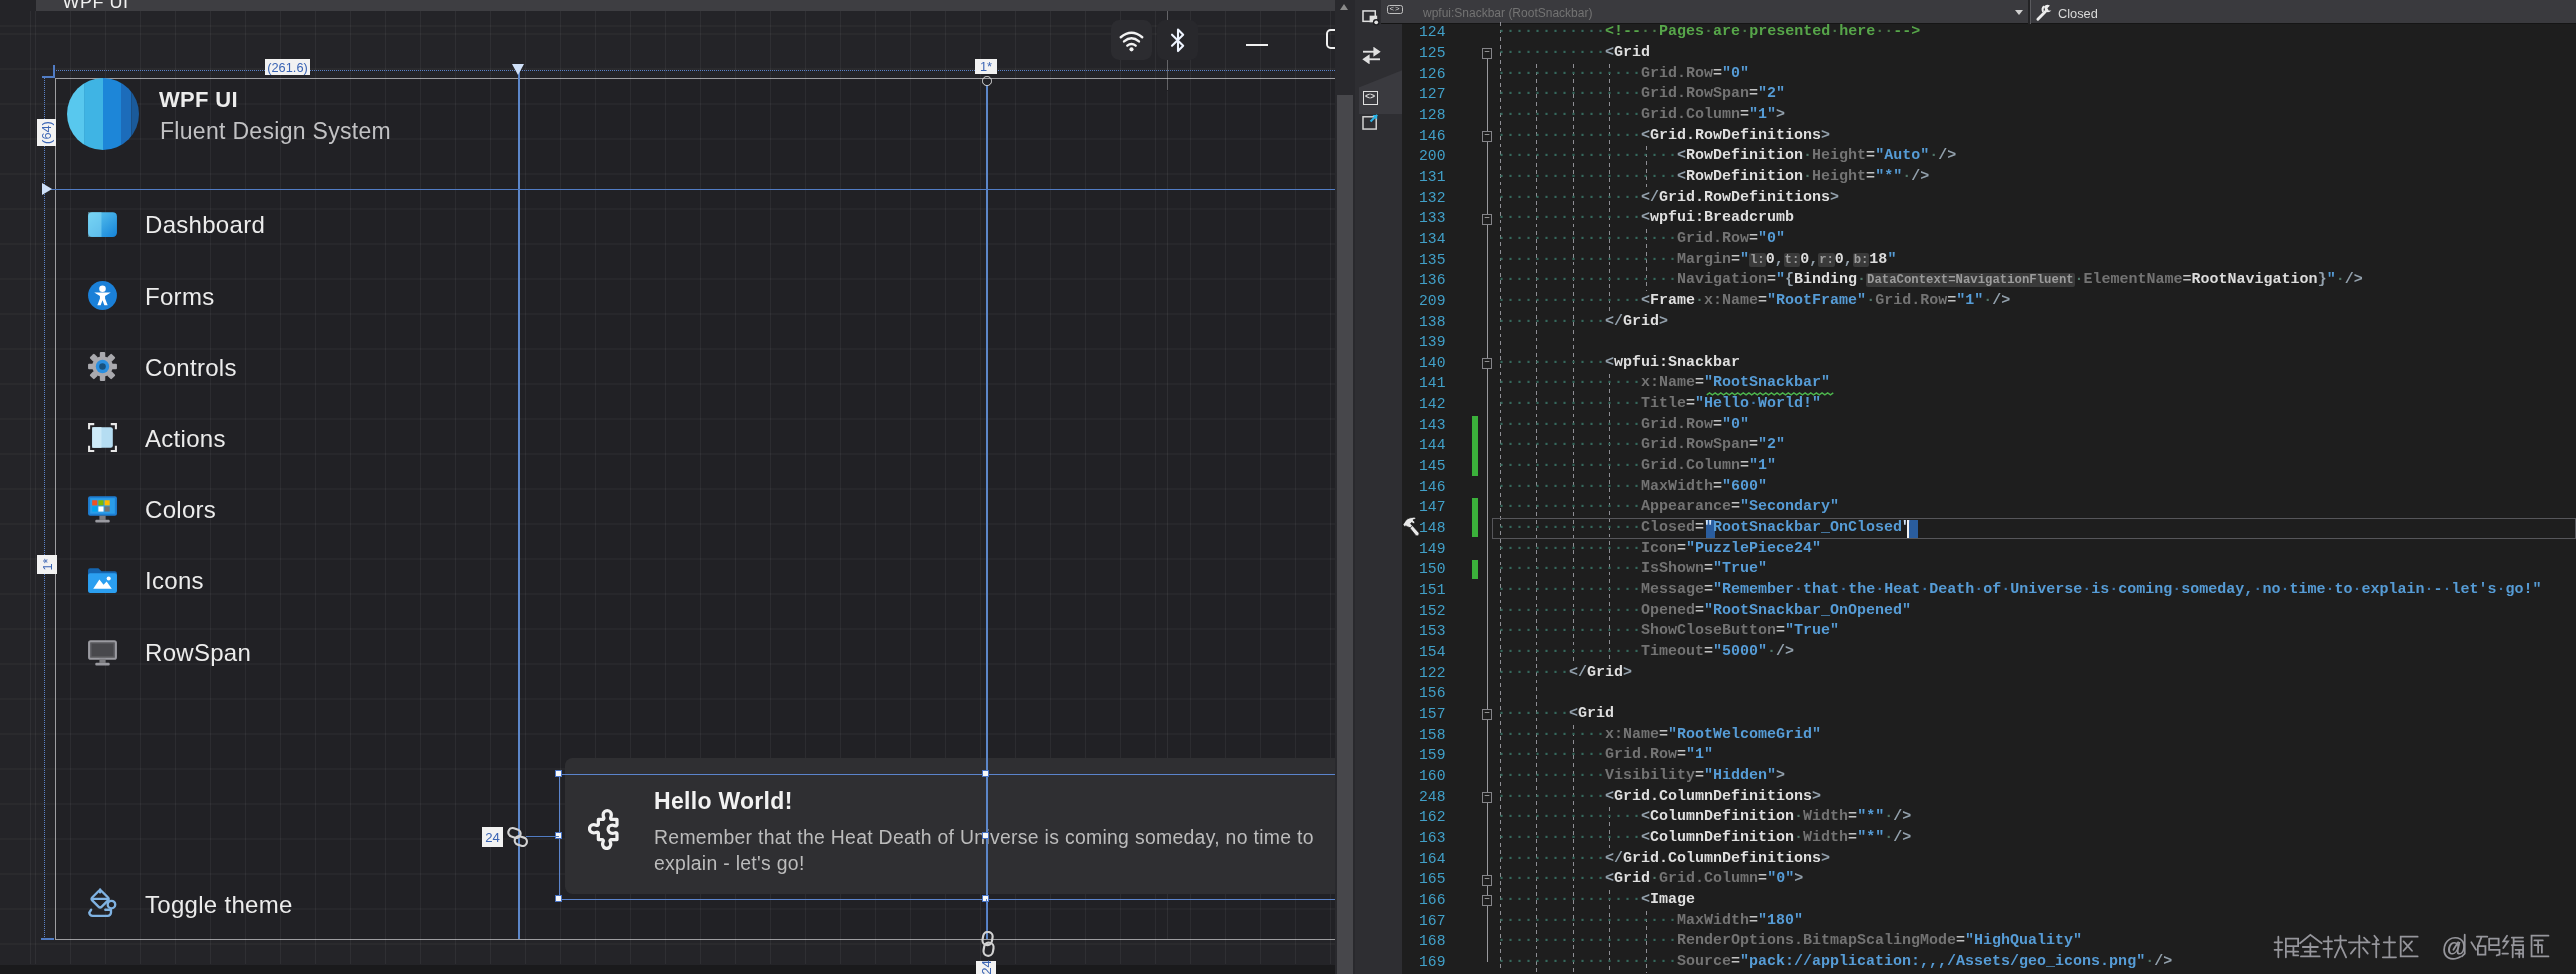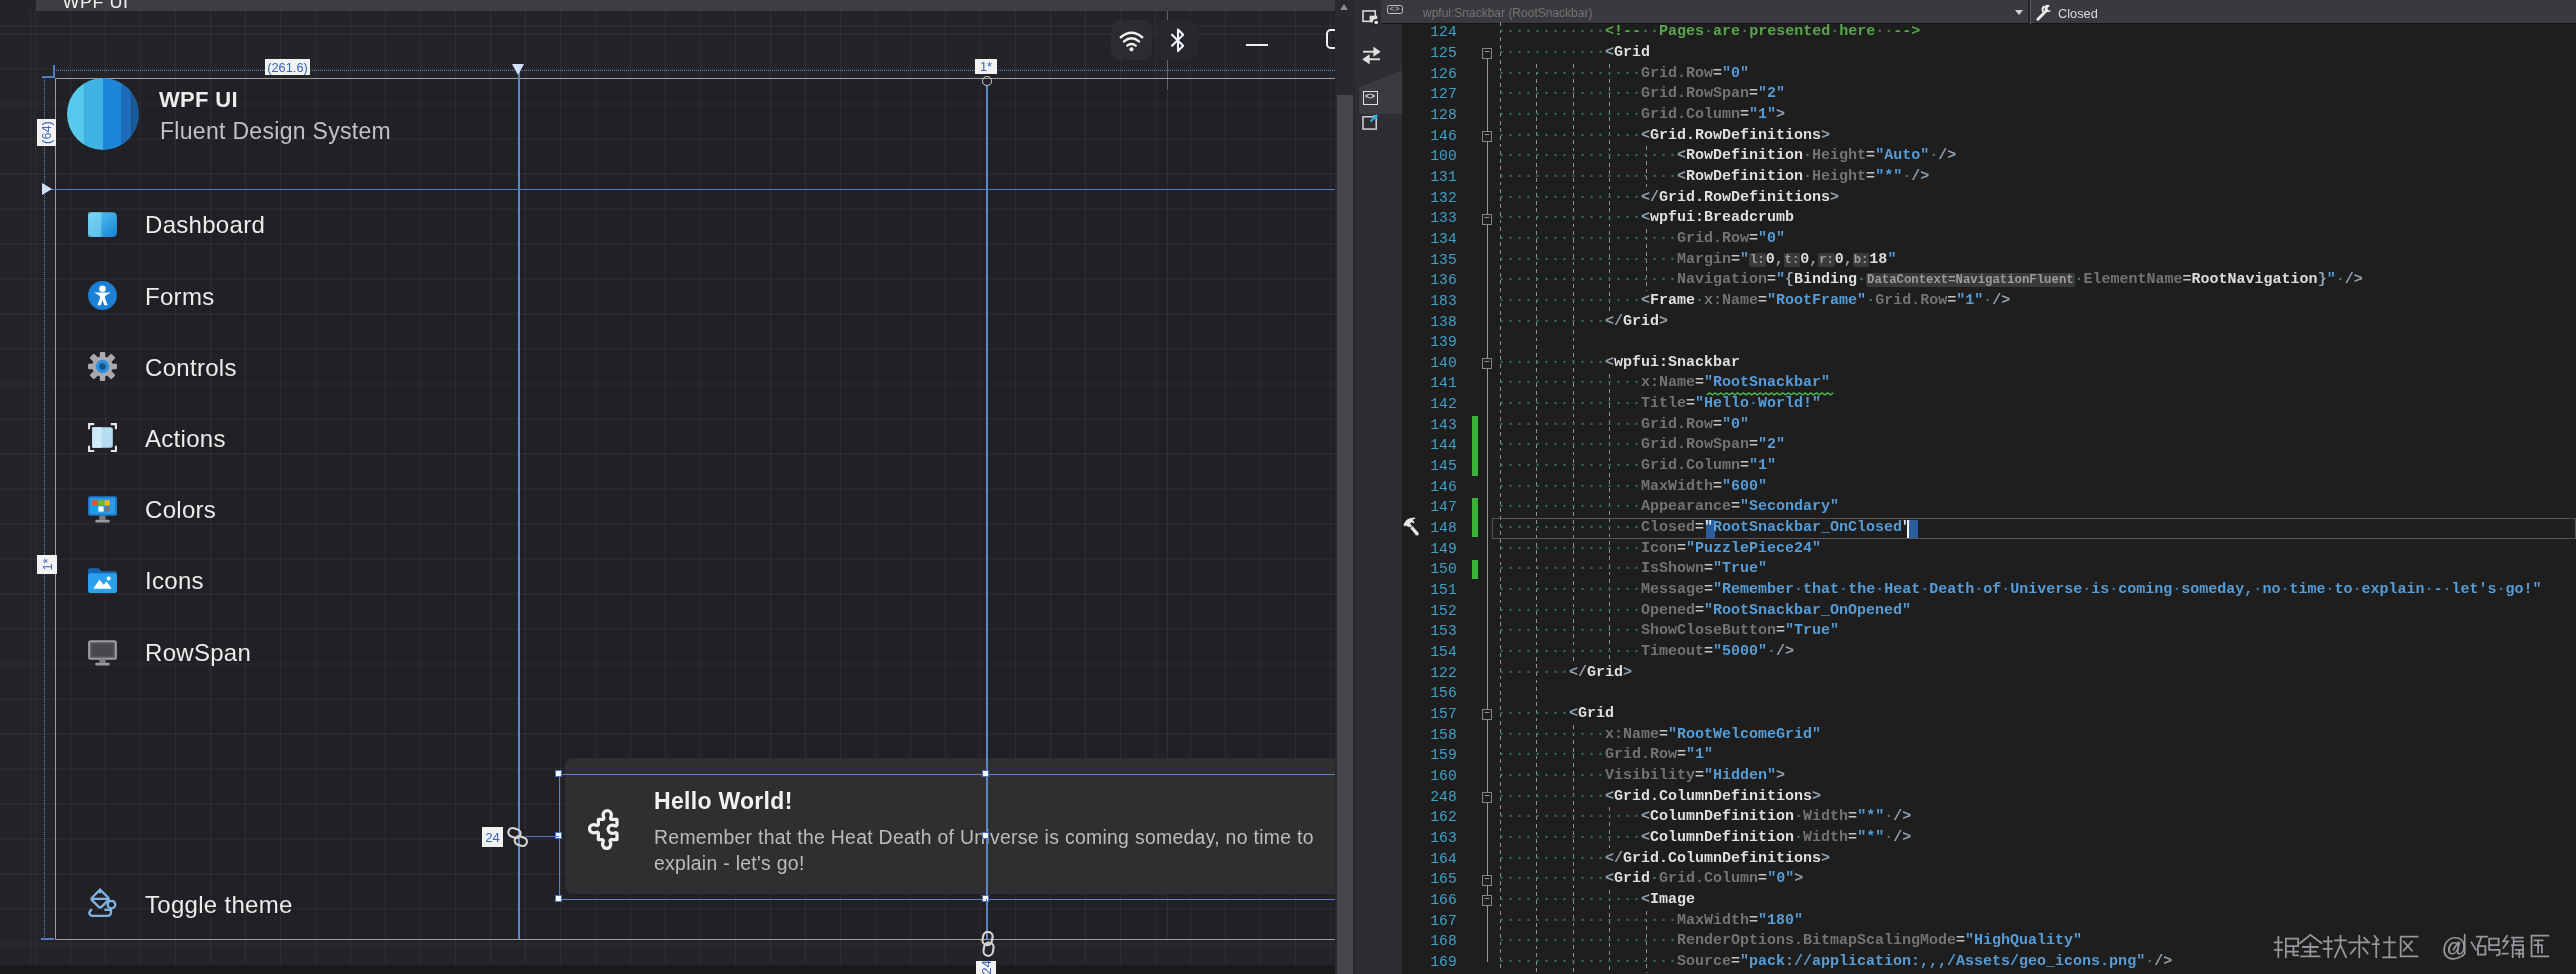--- a/index.html
+++ b/index.html
@@ -14,21 +14,21 @@
 .subtle{color:#bcbcbc}
 .adl{position:absolute;background:#517cc4}
 .lbl{position:absolute;background:#f2f2f2;color:#3a64b4;font-size:12.8px;display:flex;align-items:center;justify-content:center;white-space:nowrap}
 .hdl{position:absolute;width:6.6px;height:6.6px;background:#f8f8f8;border:0.9px solid #4a74c4;margin-left:-3.8px;margin-top:-3.8px}
 .snack{position:absolute;left:565px;top:758px;width:771px;height:136px;background:#2f2f32;border-radius:7.6px 0 0 7.6px}
 .vsb{position:absolute;left:1335px;top:0;width:20px;height:974px;background:#29292d}
 .vsbthumb{position:absolute;left:1337px;top:95px;width:16px;height:879px;background:#47474b}
 .strip{position:absolute;left:1355px;top:0;width:47px;height:974px;background:#2e2e32}
 .code{position:absolute;left:1402px;top:0;width:1174px;height:974px;background:#1e1e1e}
 .navbar{position:absolute;left:1381px;top:0;width:1195px;height:23.6px;background:#3a3a3e;border-bottom:1.9px solid #151515}
-.ln{position:absolute;width:49px;text-align:center;color:#41a0c8;font:400 14.7px/20.7px "Liberation Mono",monospace}
+.ln{position:absolute;width:49px;text-align:left;color:#41a0c8;font:400 14.7px/20.7px "Liberation Mono",monospace}
 .cl{position:absolute;left:1497px;font:700 15px/20.7px "Liberation Mono",monospace;white-space:pre;color:#c8c8c8}
 .t{color:#dfdfdf}.a{color:#737373}.v{color:#569cd6}.p{color:#93a1ad}.e{color:#c2c2c2}.c{color:#57a64a}.w{color:#dcdcdc}
 .hint{color:#9c9c9c;background:#3a3a3a;font-size:12.3px;border-radius:1.9px;padding:0 0.9px}
 .di{color:#35685c}.dp{color:#4f7568}.dv{color:#3e7ab0}.dc{color:#4a7a4a}
 .fold{position:absolute;width:10.4px;height:10.4px;border:0.9px solid #848488;background:#1e1e1e;color:#c0c0c0;font:400 9.5px/8.5px "Liberation Mono",monospace;text-align:center;margin-top:-4.7px}
 .gbar{position:absolute;left:1472px;width:5.7px;background:#3bb13b}
 .guide{position:absolute;width:0.9px;background-image:repeating-linear-gradient(to bottom,#8e8e94 0 3.8px,transparent 3.8px 7.6px)}
 </style></head><body>
 <div class="designer">
 <div class="ab" style="left:0;top:965px;width:1335px;height:9.5px;background:#1a1a1c"></div>
@@ -276,35 +276,35 @@
 <div class="ln" style="left:1419px;top:43px">125</div>
 <div class="cl" style="top:43px"><span class="di">············</span><span class="p">&lt;</span><span class="t">Grid</span></div>
 <div class="ln" style="left:1419px;top:64px">126</div>
 <div class="cl" style="top:64px"><span class="di">················</span><span class="a">Grid.Row</span><span class="e">=</span><span class="v">"0"</span></div>
 <div class="ln" style="left:1419px;top:84px">127</div>
 <div class="cl" style="top:84px"><span class="di">················</span><span class="a">Grid.RowSpan</span><span class="e">=</span><span class="v">"2"</span></div>
 <div class="ln" style="left:1419px;top:105px">128</div>
 <div class="cl" style="top:105px"><span class="di">················</span><span class="a">Grid.Column</span><span class="e">=</span><span class="v">"1"</span><span class="p">&gt;</span></div>
 <div class="ln" style="left:1419px;top:126px">146</div>
 <div class="cl" style="top:126px"><span class="di">················</span><span class="p">&lt;</span><span class="t">Grid.RowDefinitions</span><span class="p">&gt;</span></div>
-<div class="ln" style="left:1419px;top:146px">100</div>
+<div class="ln" style="left:1419px;top:146px">200</div>
 <div class="cl" style="top:146px"><span class="di">····················</span><span class="p">&lt;</span><span class="t">RowDefinition</span><span class="dp">·</span><span class="a">Height</span><span class="e">=</span><span class="v">"Auto"</span><span class="dp">·</span><span class="p">/&gt;</span></div>
 <div class="ln" style="left:1419px;top:167px">131</div>
 <div class="cl" style="top:167px"><span class="di">····················</span><span class="p">&lt;</span><span class="t">RowDefinition</span><span class="dp">·</span><span class="a">Height</span><span class="e">=</span><span class="v">"*"</span><span class="dp">·</span><span class="p">/&gt;</span></div>
 <div class="ln" style="left:1419px;top:188px">132</div>
 <div class="cl" style="top:188px"><span class="di">················</span><span class="p">&lt;/</span><span class="t">Grid.RowDefinitions</span><span class="p">&gt;</span></div>
 <div class="ln" style="left:1419px;top:208px">133</div>
 <div class="cl" style="top:208px"><span class="di">················</span><span class="p">&lt;</span><span class="t">wpfui:Breadcrumb</span></div>
 <div class="ln" style="left:1419px;top:229px">134</div>
 <div class="cl" style="top:229px"><span class="di">····················</span><span class="a">Grid.Row</span><span class="e">=</span><span class="v">"0"</span></div>
 <div class="ln" style="left:1419px;top:250px">135</div>
 <div class="cl" style="top:250px"><span class="di">····················</span><span class="a">Margin</span><span class="e">=</span><span class="v">"</span><span class="hint">l:</span><span class="w">0</span><span class="p">,</span><span class="hint">t:</span><span class="w">0</span><span class="p">,</span><span class="hint">r:</span><span class="w">0</span><span class="p">,</span><span class="hint">b:</span><span class="w">18</span><span class="v">"</span></div>
 <div class="ln" style="left:1419px;top:270px">136</div>
 <div class="cl" style="top:270px"><span class="di">····················</span><span class="a">Navigation</span><span class="e">=</span><span class="v">"</span><span class="p">{</span><span class="t">Binding</span><span class="dp">·</span><span class="hint">DataContext=NavigationFluent</span><span class="dp">·</span><span class="a">ElementName</span><span class="e">=</span><span class="w">RootNavigation</span><span class="p">}</span><span class="v">"</span><span class="dp">·</span><span class="p">/&gt;</span></div>
-<div class="ln" style="left:1419px;top:291px">183</div>
+<div class="ln" style="left:1419px;top:291px">209</div>
 <div class="cl" style="top:291px"><span class="di">················</span><span class="p">&lt;</span><span class="t">Frame</span><span class="dp">·</span><span class="a">x:Name</span><span class="e">=</span><span class="v">"RootFrame"</span><span class="dp">·</span><span class="a">Grid.Row</span><span class="e">=</span><span class="v">"1"</span><span class="dp">·</span><span class="p">/&gt;</span></div>
 <div class="ln" style="left:1419px;top:312px">138</div>
 <div class="cl" style="top:312px"><span class="di">············</span><span class="p">&lt;/</span><span class="t">Grid</span><span class="p">&gt;</span></div>
 <div class="ln" style="left:1419px;top:332px">139</div>
 <div class="ln" style="left:1419px;top:353px">140</div>
 <div class="cl" style="top:353px"><span class="di">············</span><span class="p">&lt;</span><span class="t">wpfui:Snackbar</span></div>
 <div class="ln" style="left:1419px;top:373px">141</div>
 <div class="cl" style="top:373px"><span class="di">················</span><span class="a">x:Name</span><span class="e">=</span><span class="v">"RootSnackbar"</span></div>
 <div class="ln" style="left:1419px;top:394px">142</div>
 <div class="cl" style="top:394px"><span class="di">················</span><span class="a">Title</span><span class="e">=</span><span class="v">"Hello<span class="dv">·</span>World!"</span></div>

